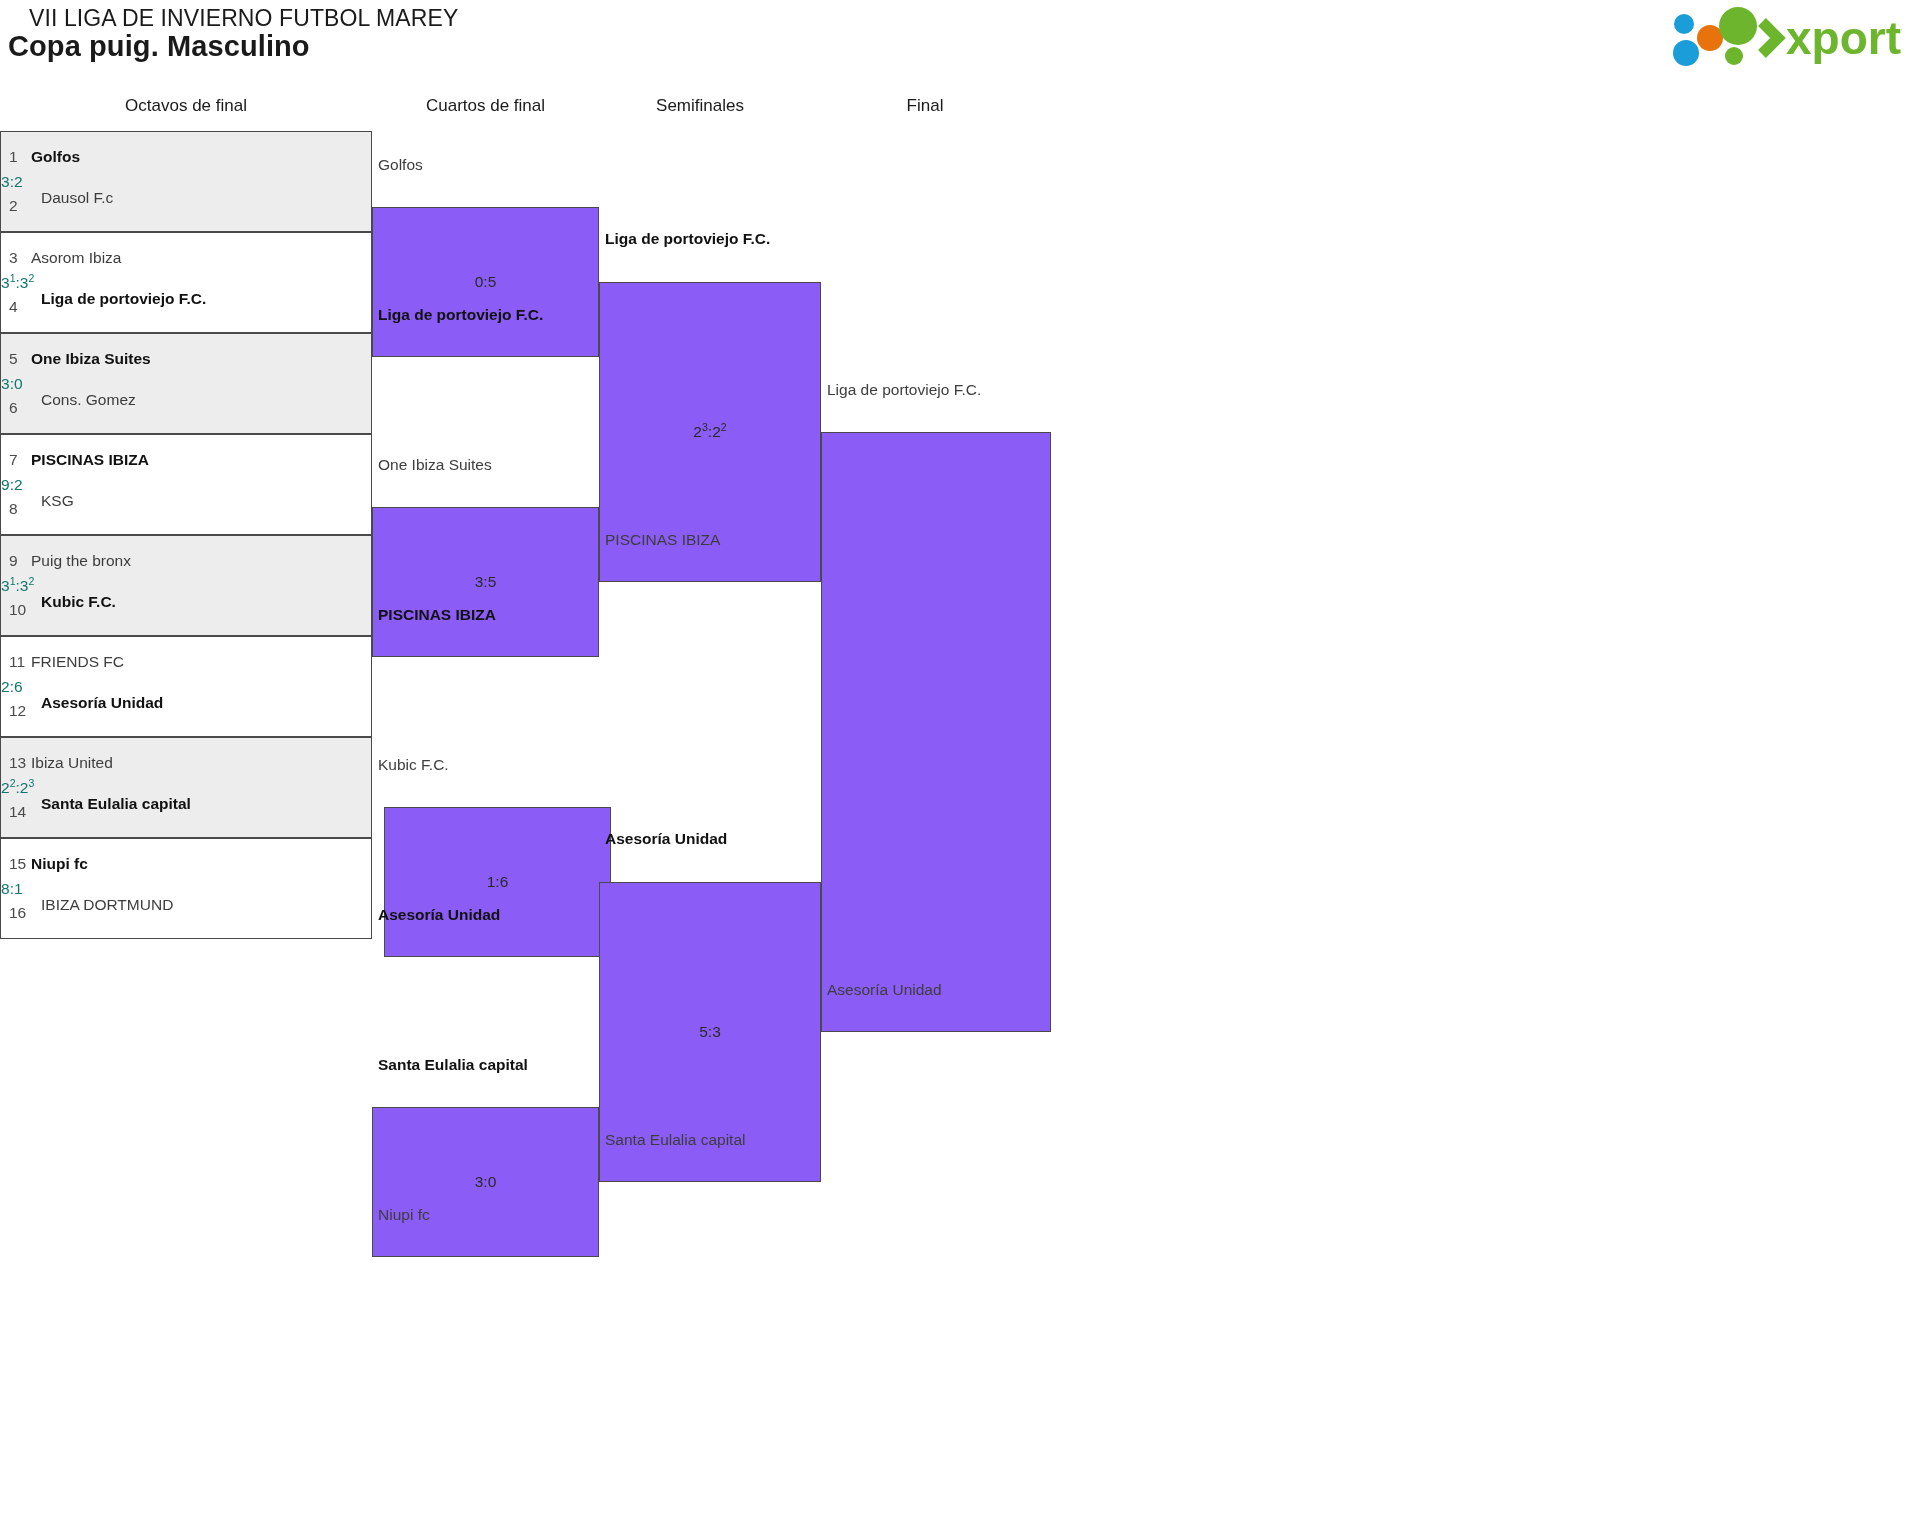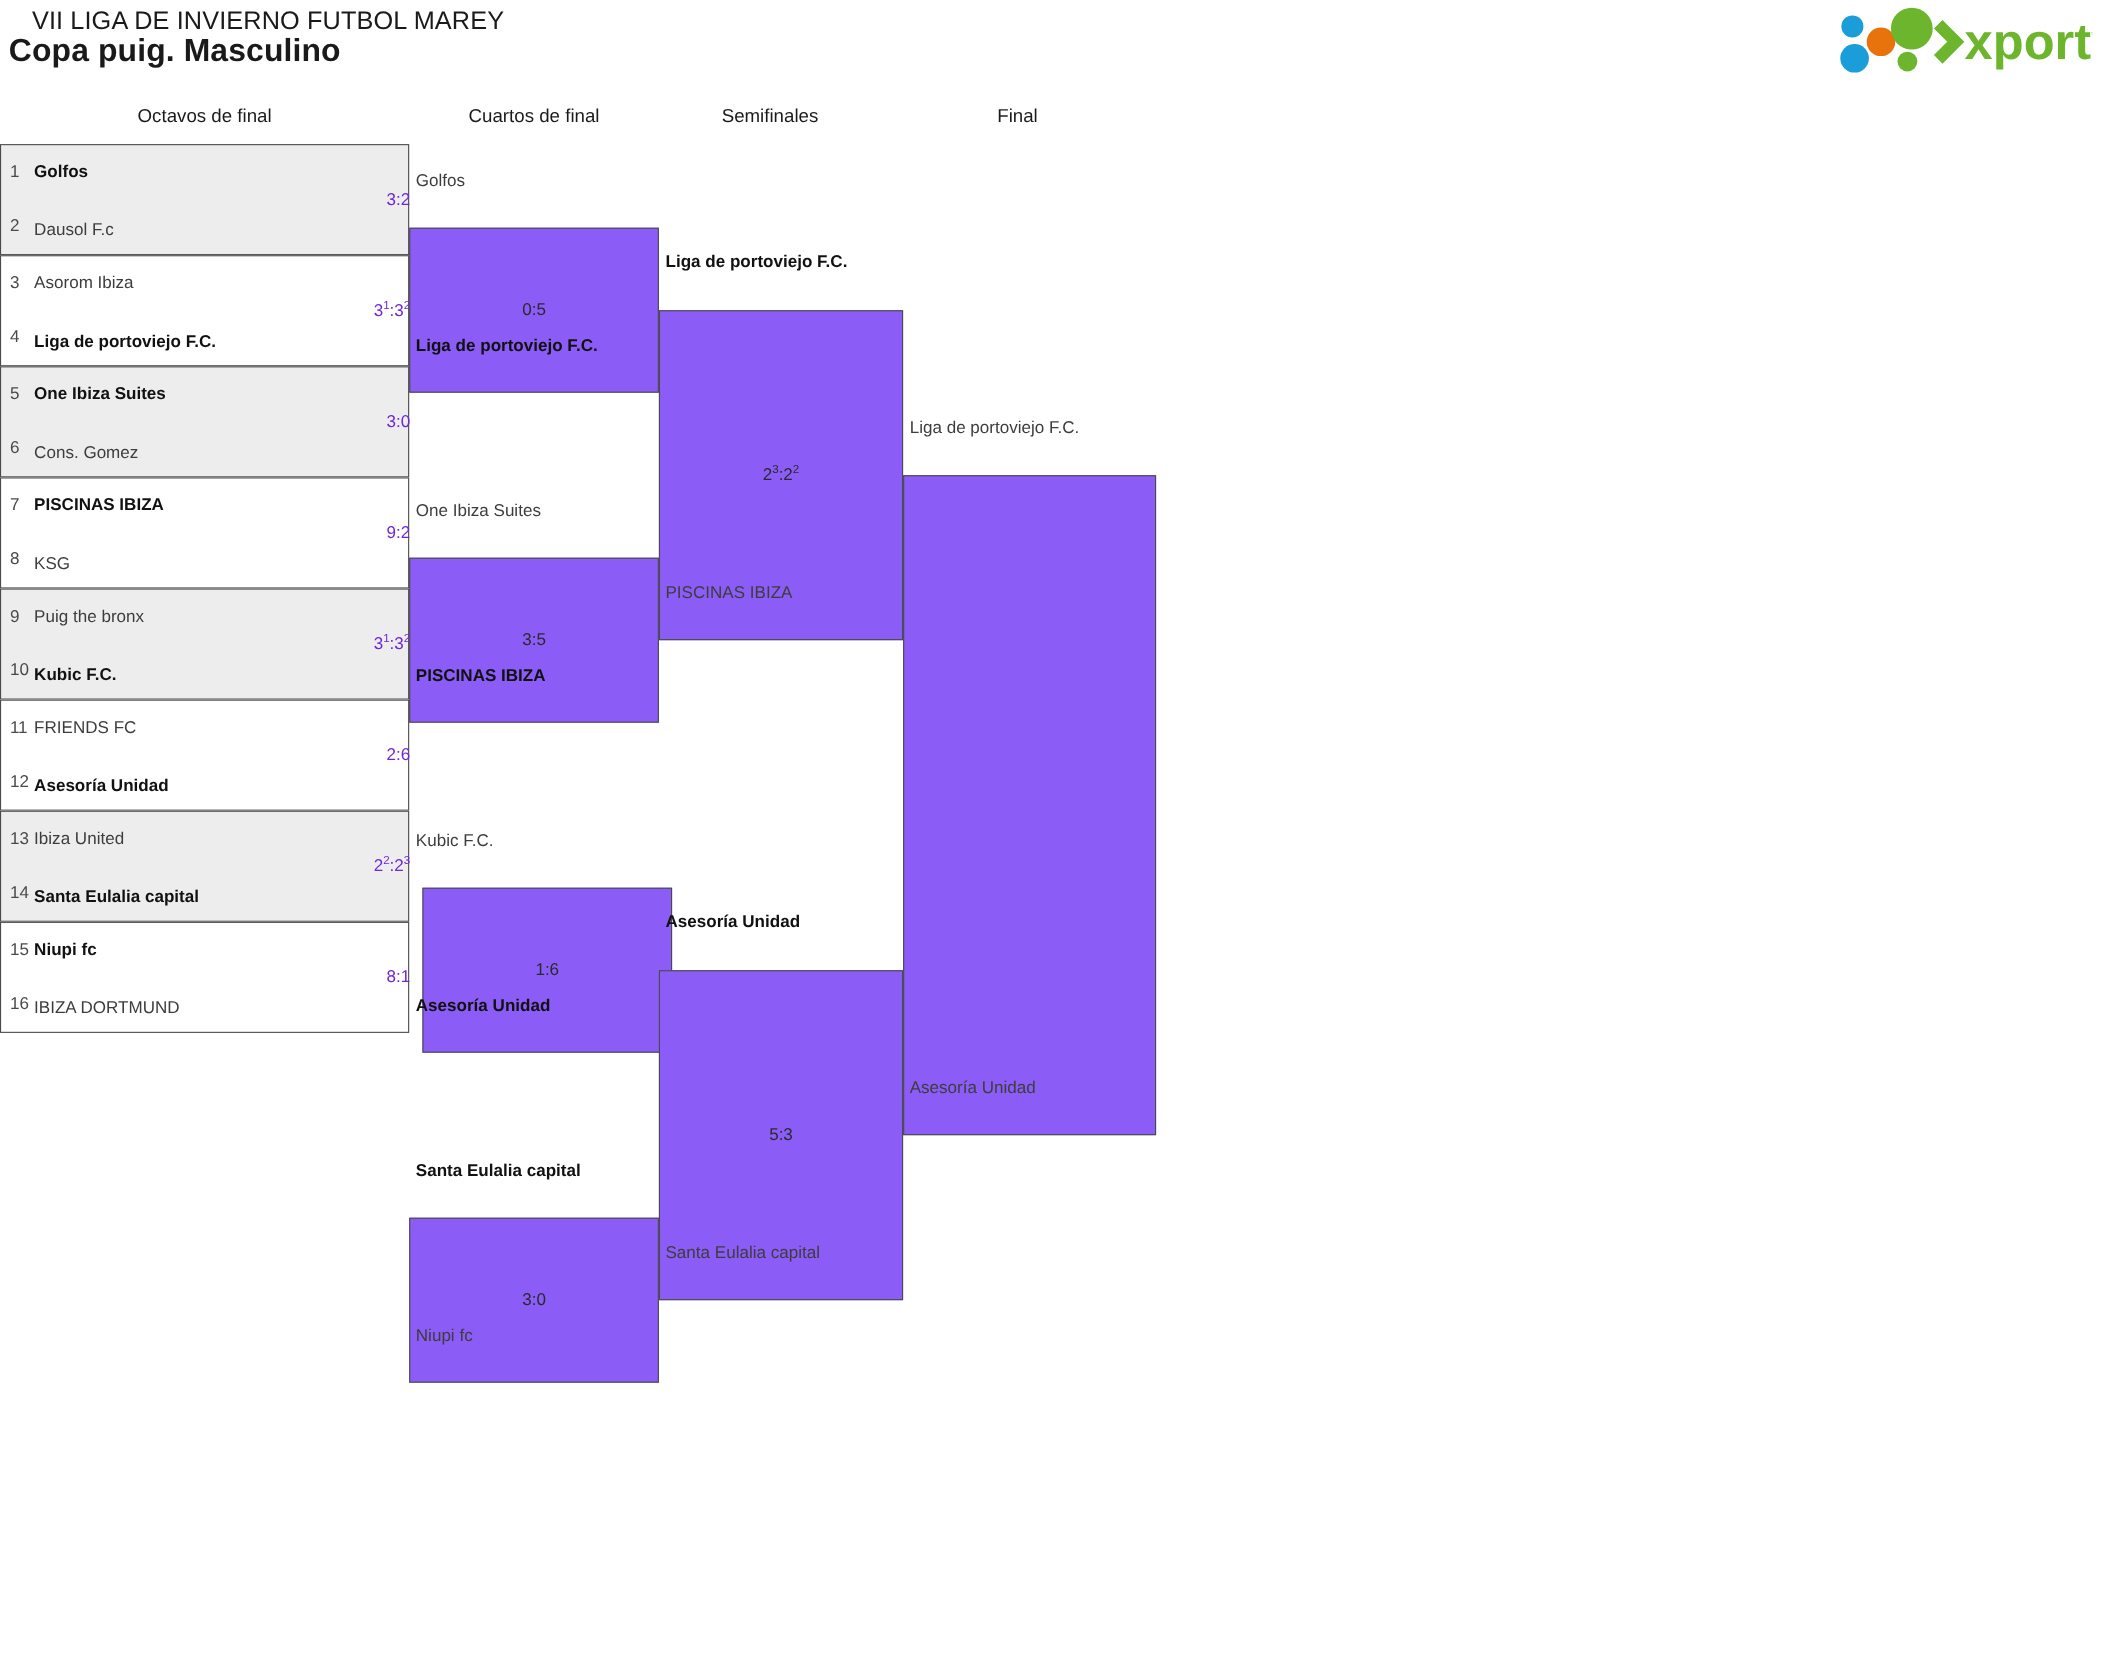--- a/index.html
+++ b/index.html
@@ -62,28 +62,28 @@
     width: 28px; text-align: left;
   }
   .r1-team {
     position: absolute; left: 30px;
     font-size: 15.5px; color: #1a1a1a; white-space: nowrap;
   }
   .r1-team.winner { font-weight: bold; color: #111111; }
   .r1-team.loser  { font-weight: normal; color: #3d3d3d; }
 
   .r1-team-top { top: 16px; }
-  .r1-team-bot { bottom: 12px; }
+  .r1-team-bot { bottom: 24px; margin-left: 10px; }
   .r1-seed-top { top: 16px; }
   .r1-seed-bot { bottom: 16px; }
 
   .r1-score {
     position: absolute; left: 0; width: 372px;
     top: 50%; transform: translateY(-50%);
-    text-align: right; font-size: 15.5px; color: #6d28d9;
+    text-align: left; font-size: 15.5px; color: #0f766e;
   }
 
   
   .rbox {
     position: absolute;
     border: 1px solid #4a4a4a;
     background: #8b5cf6;
   }
   .rbox-score {
     position: absolute; left: 0; right: 0;

